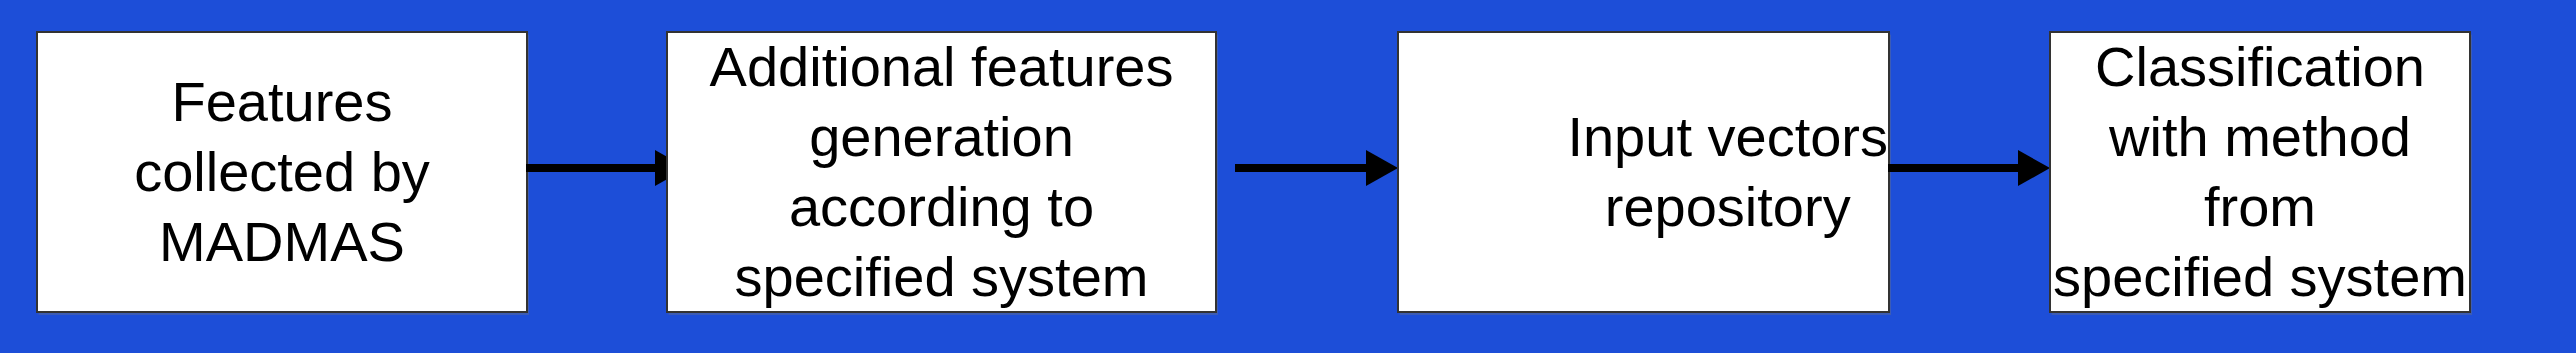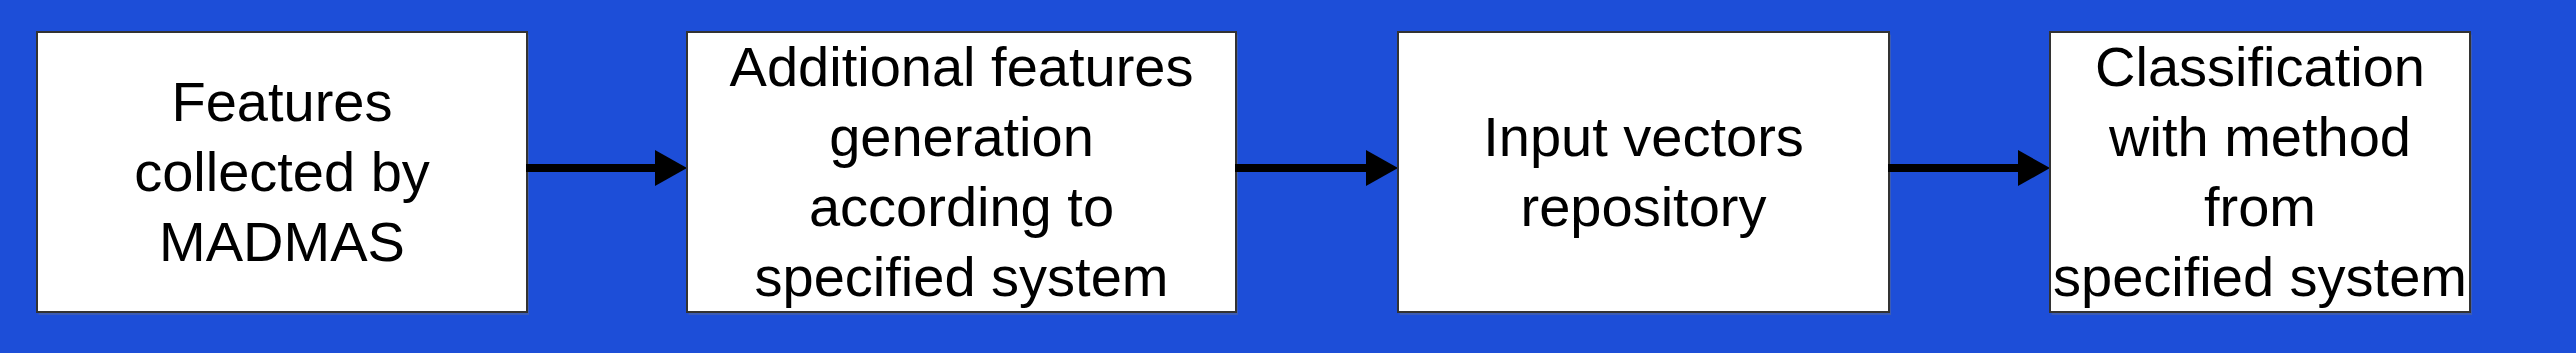--- a/index.html
+++ b/index.html
@@ -34,22 +34,22 @@
   .node-label {
     display: block;
     white-space: pre-line;
     text-align: center;
     color: #000000;
     font-size: 56px;
     line-height: 70px;
     font-weight: 400;
   }
   .n1 { left: 36px;   width: 492px; }
-  .n2 { left: 686px;  width: 551px; align-items: center; }
-  .n3 { left: 1397px; width: 493px; }
+  .n2 { left: 666px;  width: 551px; align-items: center; }
+  .n3 { left: 1397px; width: 493px; justify-content: flex-end; }
   .n4 { left: 2049px; width: 422px; }
 
   .arrow {
     position: absolute;
     top: 150px;
     height: 36px;
     display: flex;
     align-items: center;
   }
   .a1 { left: 526px;  width: 161px; }

